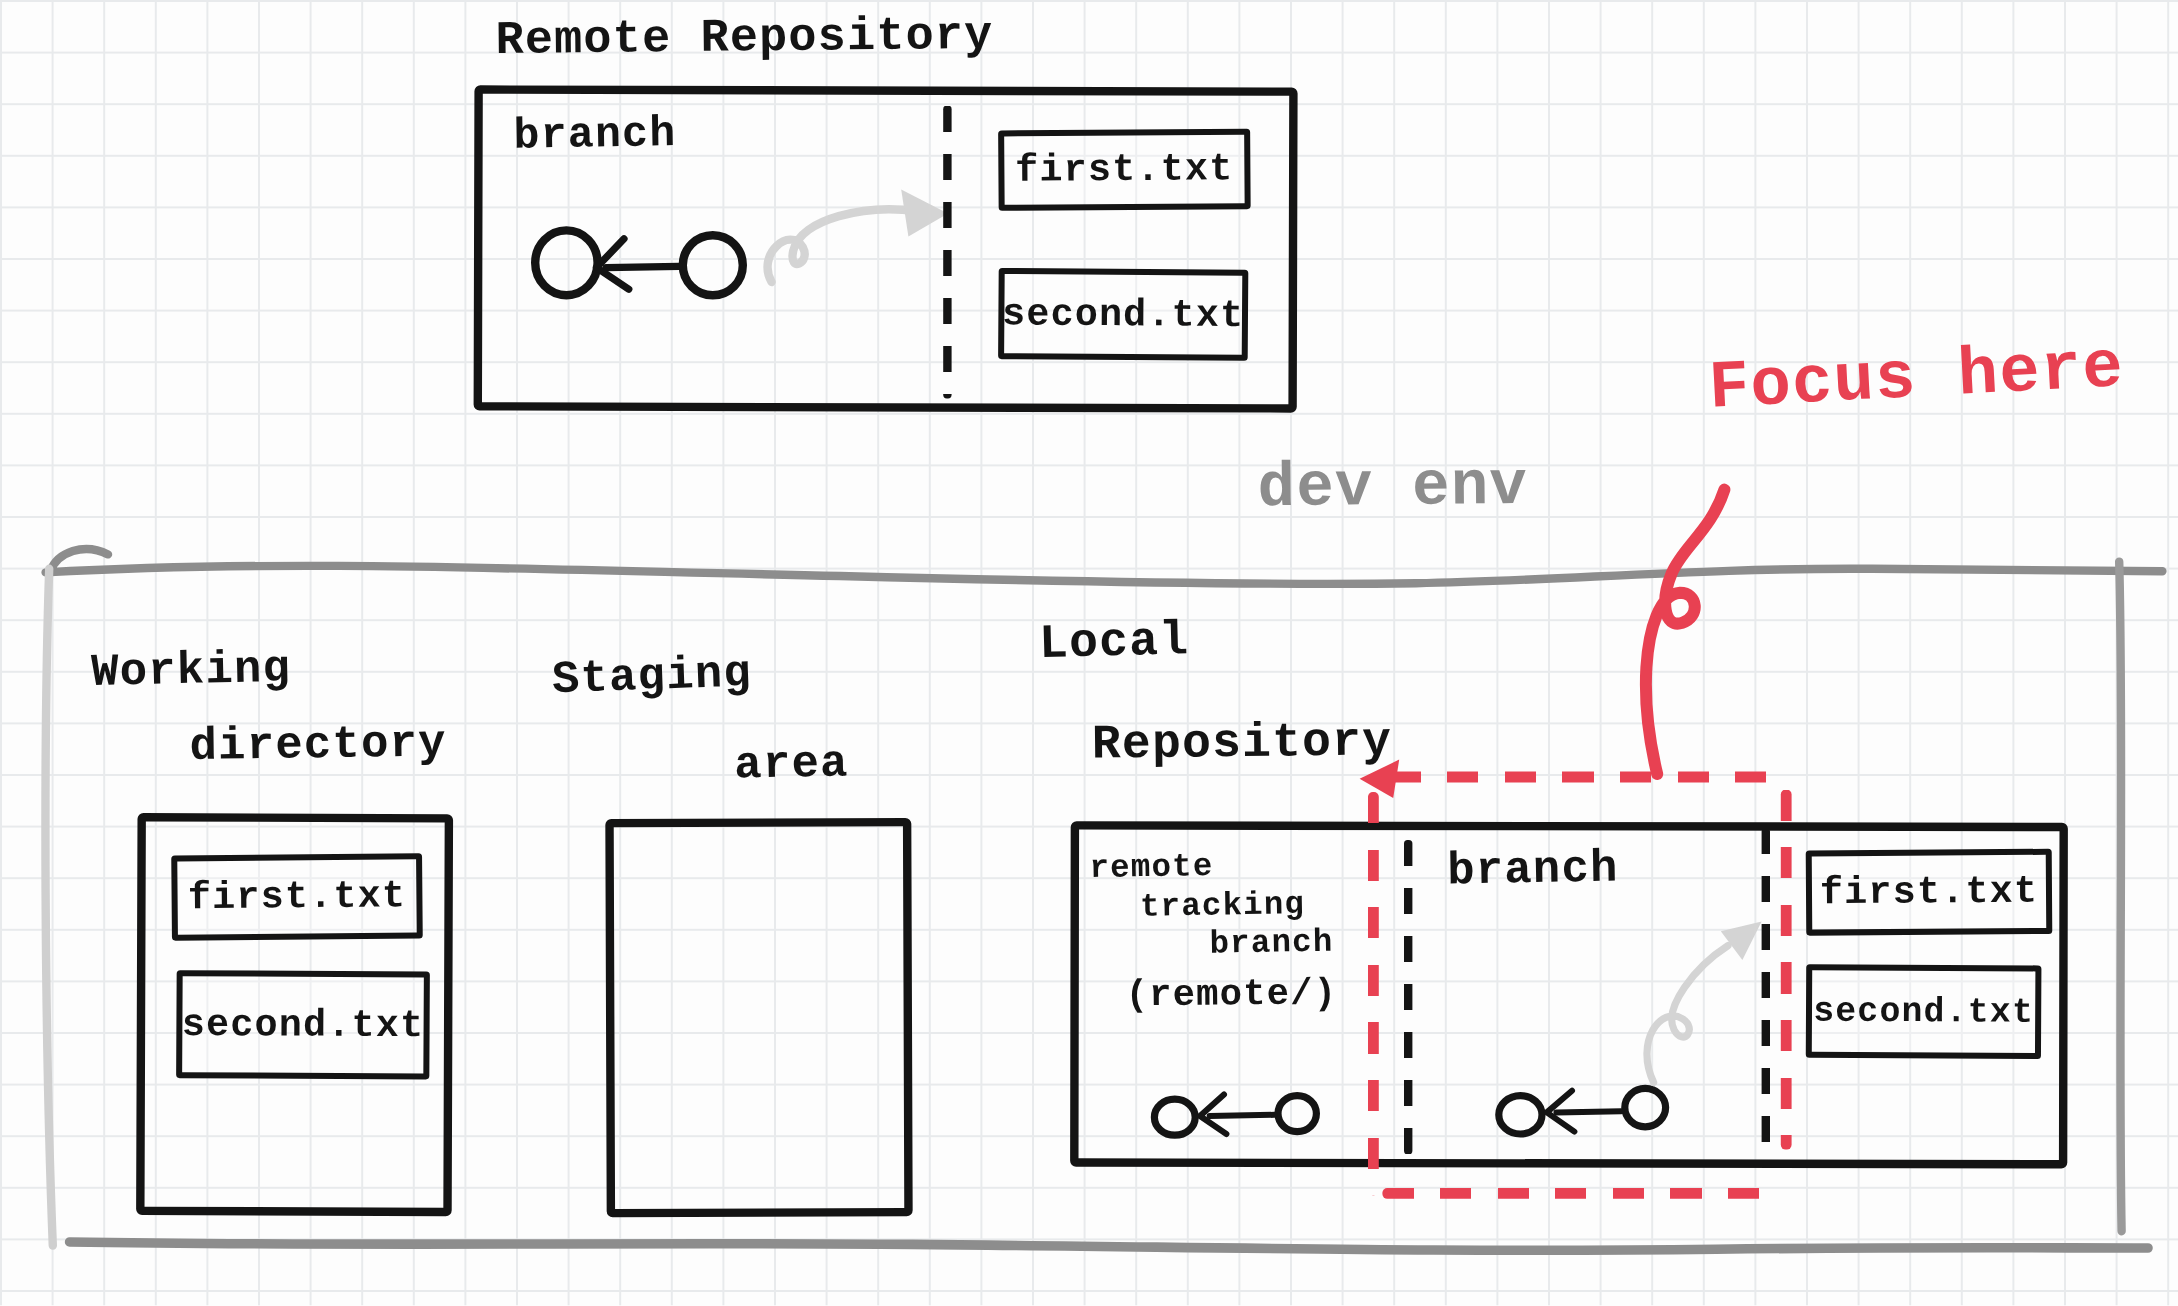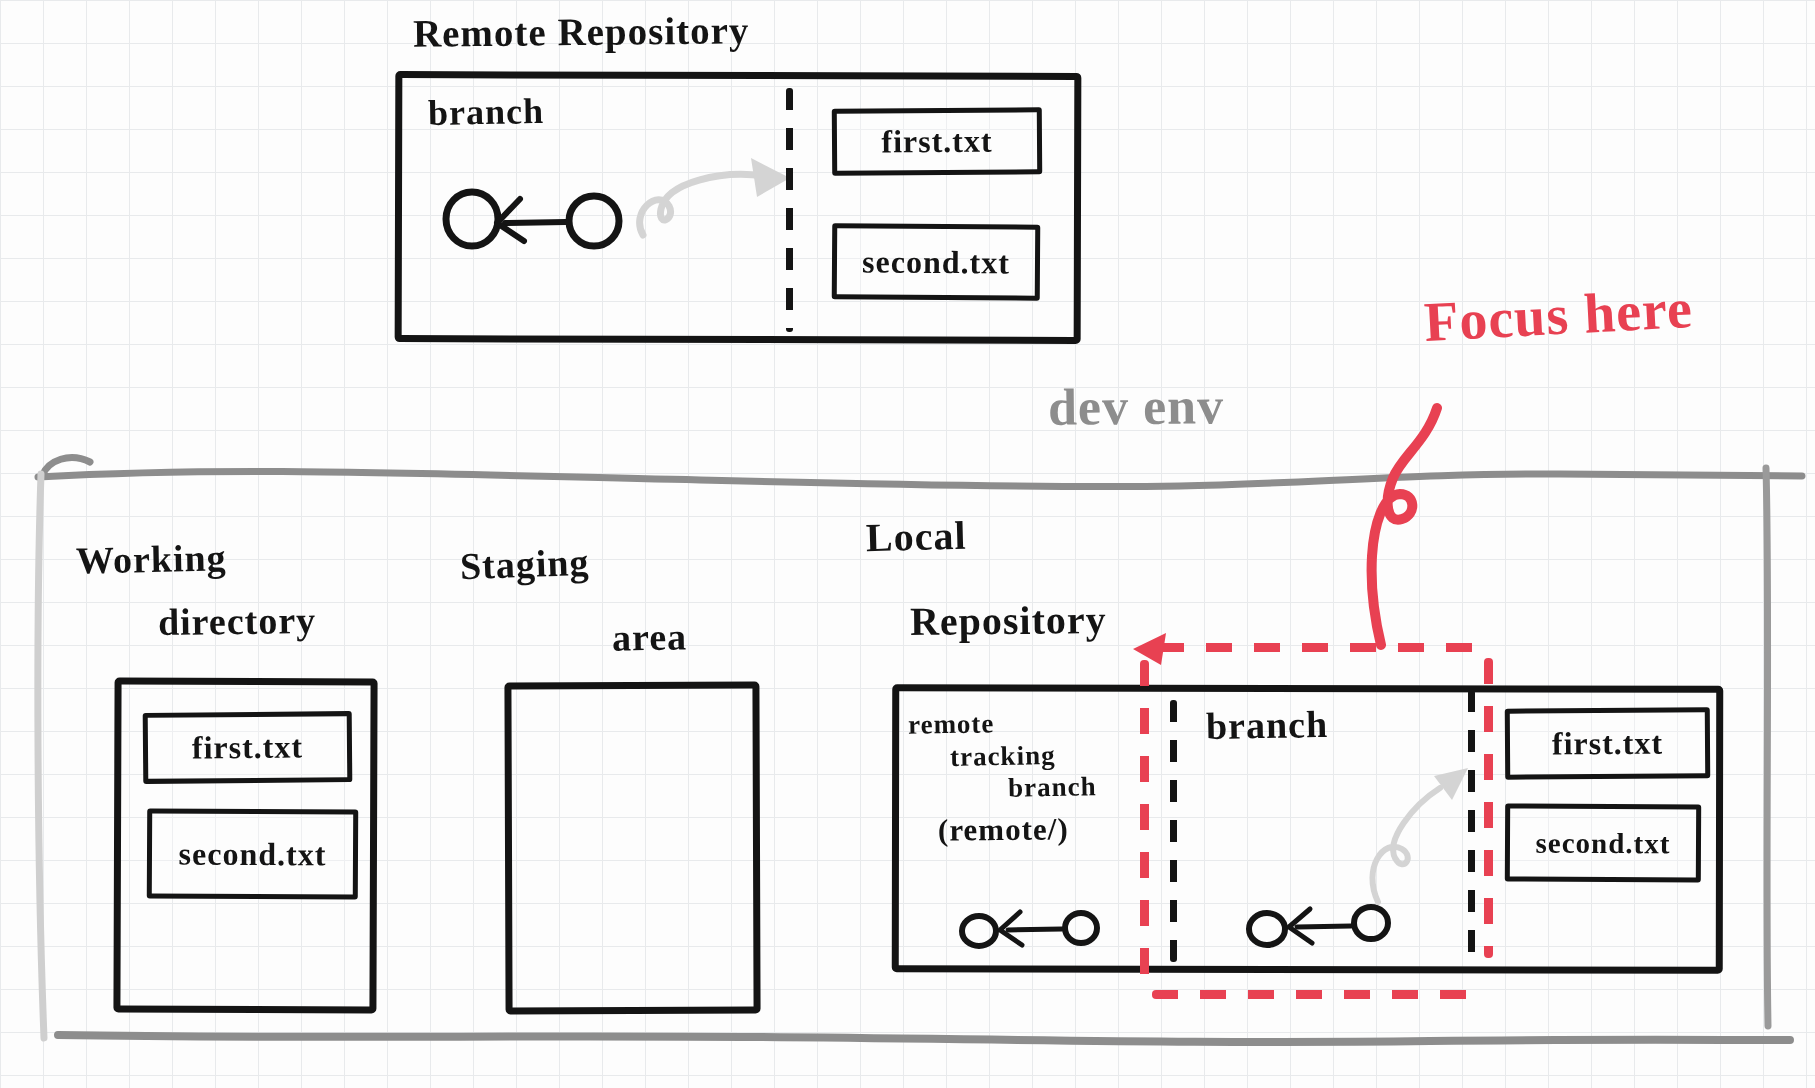--- a/index.html
+++ b/index.html
@@ -3,21 +3,21 @@
 <meta charset="utf-8">
 <style>
   html,body{margin:0;padding:0;background:#fdfdfd;}
   .canvas{
     position:relative;width:1815px;height:1088px;overflow:hidden;
     background-color:#fdfdfd;
     background-image:
       linear-gradient(to right,#e8eaec 1.5px,transparent 1.5px),
       linear-gradient(to bottom,#e8eaec 1.5px,transparent 1.5px);
     background-size:43px 43px;
-    font-family:Liberation Serif, serif;color:#141414;
+    font-family:Liberation Mono, monospace;color:#141414;
   }
   .overlay{position:absolute;left:0;top:0;width:1815px;height:1088px;pointer-events:none;}
   .hand{position:absolute;white-space:nowrap;font-weight:600;line-height:1.05;letter-spacing:1px;}
   .box{position:absolute;border:7px solid #141414;border-radius:5px;}
   .filebox{
     position:absolute;border:5px solid #141414;border-radius:3px;
     display:flex;align-items:center;justify-content:center;
     font-weight:600;font-size:32px;letter-spacing:1px;background:rgba(255,255,255,.25);
   }
   .vdash{position:absolute;width:7px;background-image:repeating-linear-gradient(180deg,#141414 0 22px,transparent 22px 40px);border-radius:3px;}

